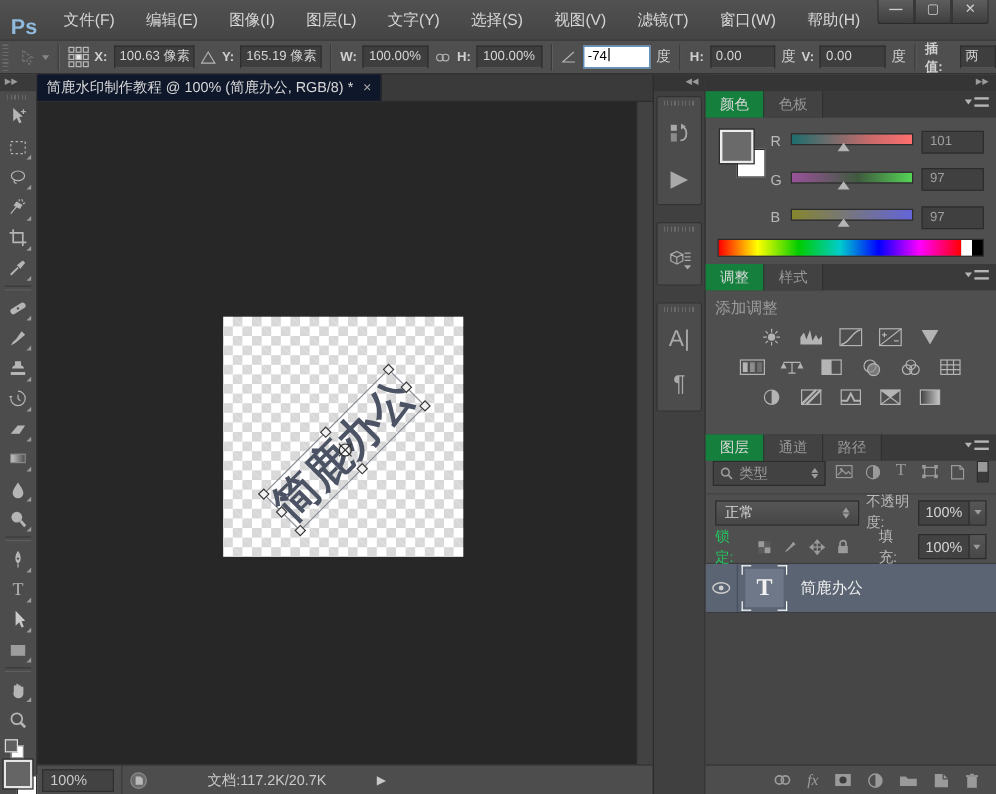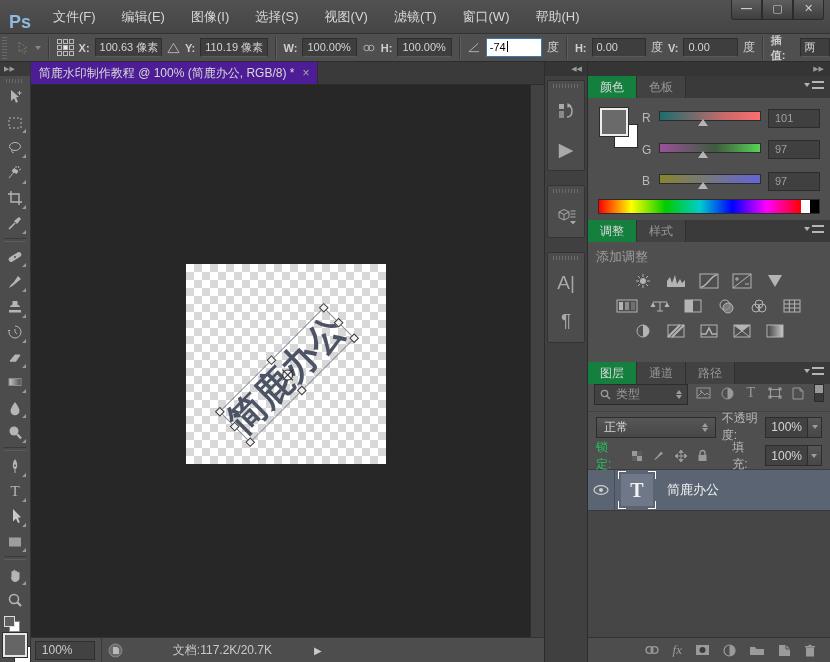--- a/index.html
+++ b/index.html
@@ -54,21 +54,21 @@
   #mini-swatches{width:24px;height:16px;position:relative;margin-top:3px;}
   #mini-swatches .fg{position:absolute;left:1px;top:1px;width:9px;height:9px;background:#5f5f5f;border:1px solid #dcdcdc;z-index:2;}
   #mini-swatches .bg{position:absolute;left:6px;top:6px;width:9px;height:9px;background:#fff;border:1px solid #888;}
   #big-swatches{width:28px;height:30px;position:relative;margin-top:2px;}
   #big-swatches .fg{position:absolute;left:2px;top:0;width:20px;height:20px;background:#656565;border:2px solid #e6e6e6;outline:1px solid #2e2e2e;z-index:2;}
   #big-swatches .bg{position:absolute;left:13px;top:13px;width:15px;height:15px;background:#fff;border:1px solid #2e2e2e;}
 
   
   #docarea{width:516px;display:flex;flex-direction:column;background:#272727;}
   #tabbar{height:22px;background:#3a3a3a;display:flex;border-bottom:1px solid #2c2c2c;}
-  #doc-tab{background:#4c1d95;color:#d8d8d8;font-size:12px;padding:0 8px;line-height:22px;display:flex;gap:8px;align-items:center;border-right:1px solid #2c2c2c;}
+  #doc-tab{background:#0f172a;color:#d8d8d8;font-size:12px;padding:0 8px;line-height:22px;display:flex;gap:8px;align-items:center;border-right:1px solid #2c2c2c;}
   #doc-tab .close{color:#a8a8a8;font-size:12px;}
   #canvas-wrap{flex:1;position:relative;overflow:hidden;}
   #canvas{position:absolute;left:155px;top:179px;width:200px;height:200px;
     background-color:#fff;
     background-image:linear-gradient(45deg,#d8d8d8 25%,transparent 25%,transparent 75%,#d8d8d8 75%),
                      linear-gradient(45deg,#d8d8d8 25%,transparent 25%,transparent 75%,#d8d8d8 75%);
     background-size:16px 16px;background-position:0 0,8px 8px;}
   #vscroll{position:absolute;right:0;top:0;width:13px;height:100%;background:#424242;border-left:1px solid #2c2c2c;}
   #transform-box{position:absolute;left:27px;top:89px;width:146px;height:42px;border:1px solid #8a8f99;
     transform:rotate(-45deg);display:flex;align-items:center;justify-content:center;}
@@ -169,20 +169,22 @@
 </style>
 </head>
 <body>
 
 <div id="menubar" class="abs">
   <div id="ps-logo">Ps</div>
   <div id="menu-list" style="display:flex;">
       <div class="menu-item">文件(F)</div>
       <div class="menu-item">编辑(E)</div>
       <div class="menu-item">图像(I)</div>
+      <div class="menu-item">图层(L)</div>
+      <div class="menu-item">文字(Y)</div>
       <div class="menu-item">选择(S)</div>
       <div class="menu-item">视图(V)</div>
       <div class="menu-item">滤镜(T)</div>
       <div class="menu-item">窗口(W)</div>
       <div class="menu-item">帮助(H)</div>
     </div>
   <div id="win-controls">
     <div class="win-btn">—</div>
     <div class="win-btn">▢</div>
     <div class="win-btn">✕</div>
@@ -208,21 +210,21 @@
     <span></span>
       <span></span>
       <span></span>
   </div>
   <span class="opt-label">X:</span>
   <div class="opt-box w72">100.63 像素</div>
   <svg width="14" height="12" viewBox="0 0 14 12">
       <path d="M7 1 L13 11 H1 Z" fill="none" stroke="#b5b5b5"></path>
     </svg>
   <span class="opt-label">Y:</span>
-  <div class="opt-box w72">110.19 像素</div>
+  <div class="opt-box w72">165.19 像素</div>
   <div class="opt-sep"></div>
   <span class="opt-label">W:</span>
   <div class="opt-box w56">100.00%</div>
   <svg width="15" height="10" viewBox="0 0 15 10">
       <circle cx="5" cy="5" r="3" fill="none" stroke="#b5b5b5"></circle>
       <circle cx="10" cy="5" r="3" fill="none" stroke="#b5b5b5"></circle>
     </svg>
   <span class="opt-label">H:</span>
   <div class="opt-box w56">100.00%</div>
   <div class="opt-sep"></div>

